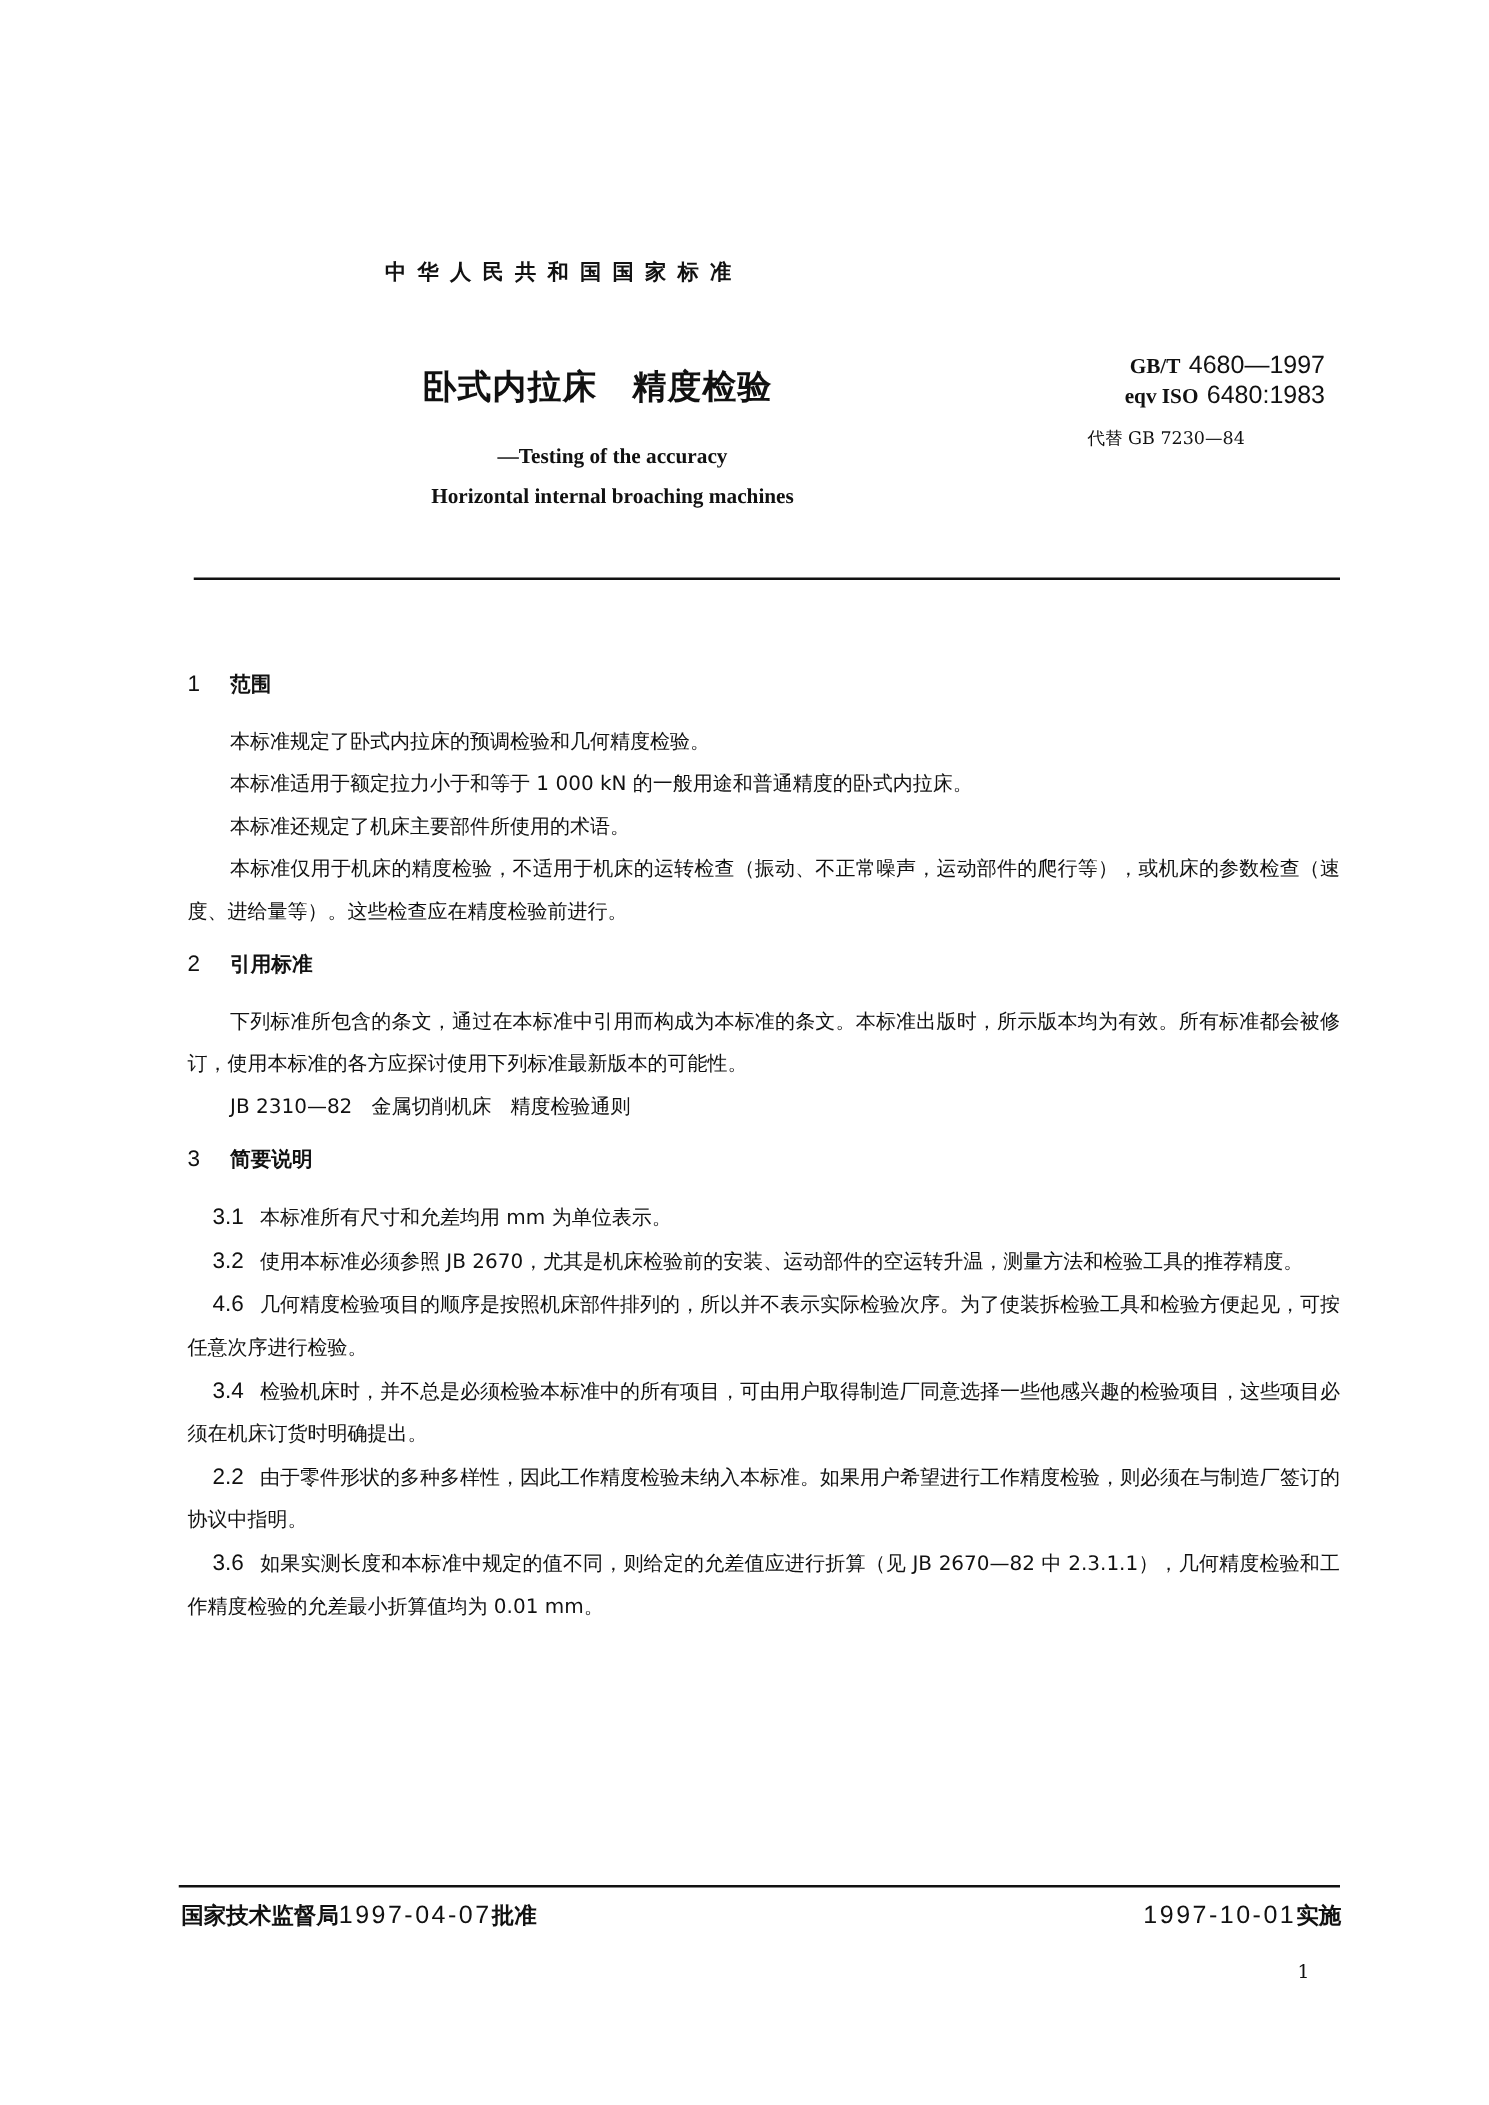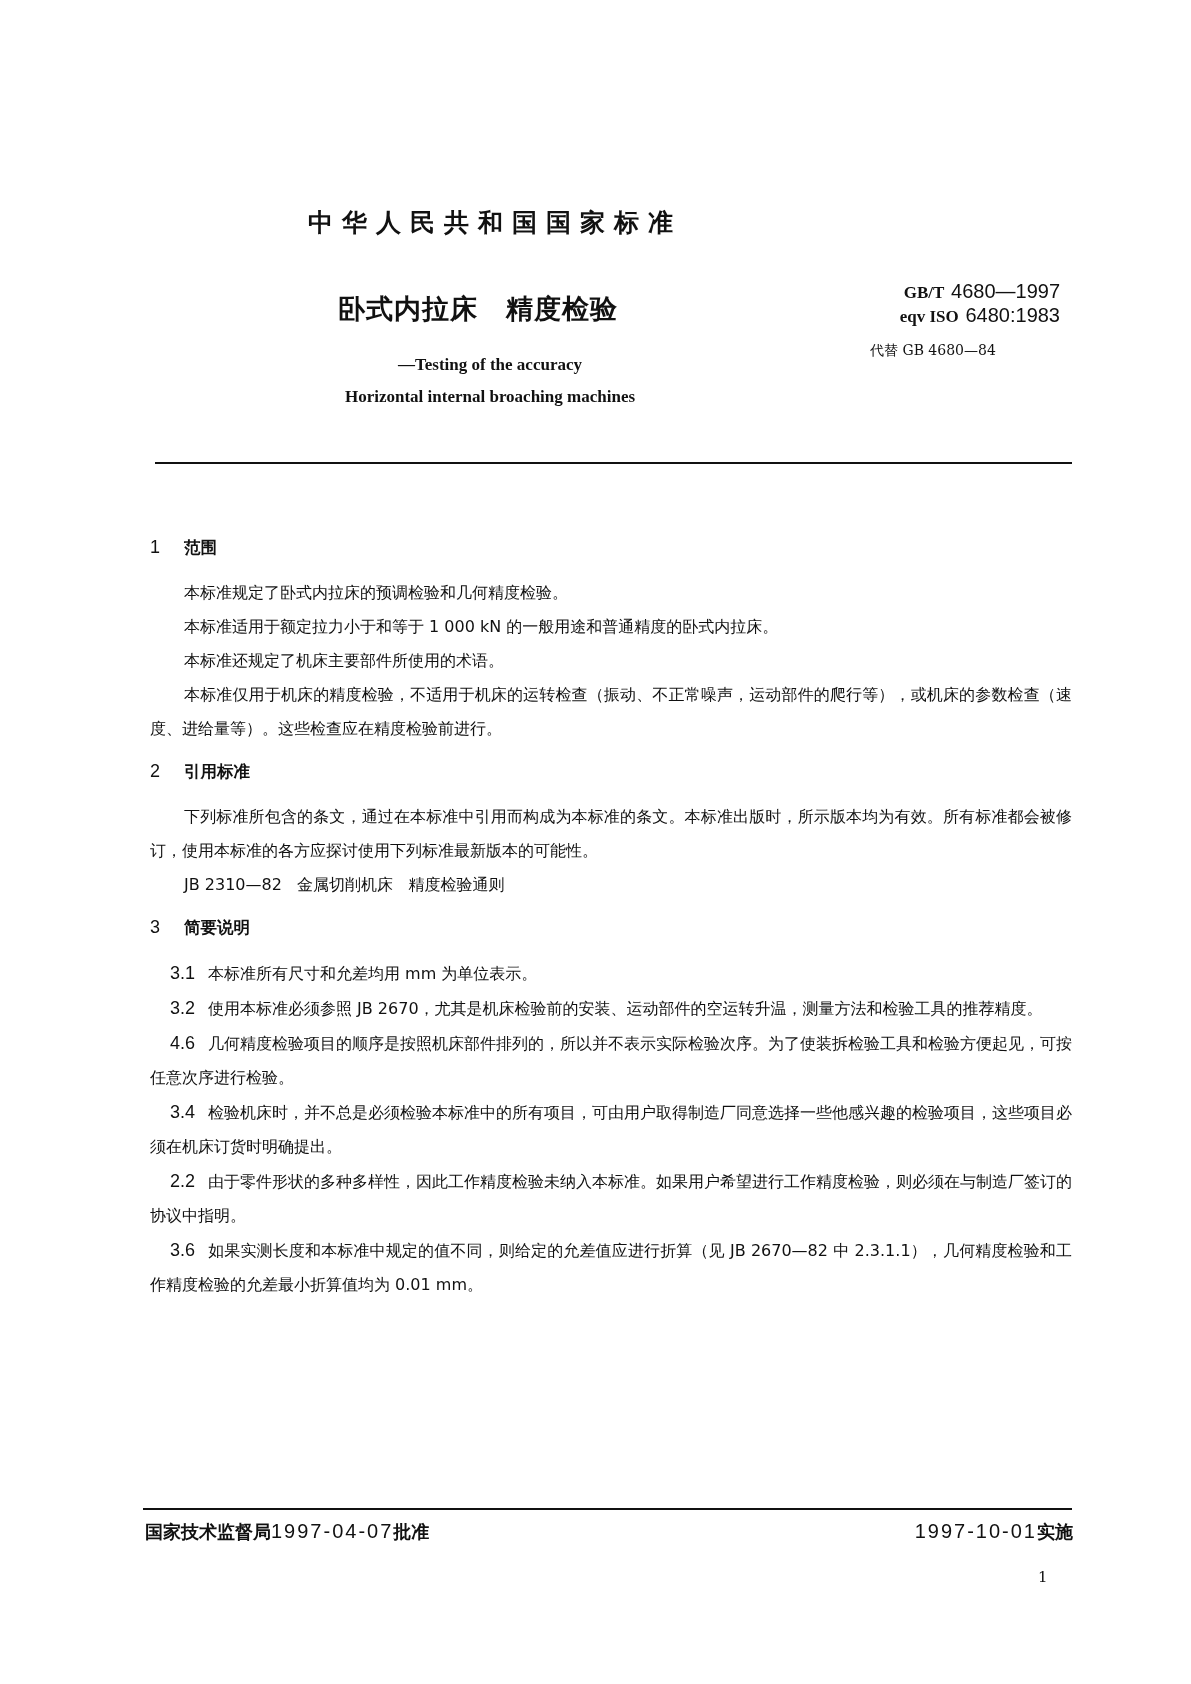--- a/index.html
+++ b/index.html
@@ -4,21 +4,21 @@
 <style>
   html, body { margin: 0; padding: 0; }
   body {
     width: 1191px; height: 1684px; background: #ffffff; position: relative;
     font-family: "DejaVu Serif", "Liberation Serif", serif; color: #111111;
     overflow: hidden;
   }
   .abs { position: absolute; }
   .country-title {
     left: 308px; top: 206px; font-family: "DejaVu Sans", sans-serif;
-    font-weight: bold; font-size: 25px; letter-spacing: 9px; white-space: nowrap;
+    font-weight: bold; font-size: 17px; letter-spacing: 9px; white-space: nowrap;
   }
   .cn-title {
     left: 338px; top: 291px; font-family: "DejaVu Sans", sans-serif;
     font-weight: bold; font-size: 27px; white-space: nowrap; letter-spacing: 1px;
   }
   .cn-title .gap { display: inline-block; width: 28px; }
   .en-title {
     left: 280px; width: 420px; text-align: center; font-family: "Liberation Serif", serif;
     font-weight: bold; font-size: 17px; line-height: 32px; top: 349px;
   }
@@ -79,21 +79,21 @@
   <div>
     <span class="b">GB/T</span>
     <span class="n">4680—1997</span>
   </div>
   <div>
     <span class="b">eqv ISO</span>
     <span class="n">6480:1983</span>
   </div>
 </div>
 
-<div class="abs replaces">代替 GB 4680—84</div>
+<div class="abs replaces">代替 GB 7230—84</div>
 
 <div class="abs rule rule-top"></div>
 
 <div class="abs content">
 
   <div class="h">
     <span class="num">1</span><span>范围</span>
   </div>
   <p class="p">本标准规定了卧式内拉床的预调检验和几何精度检验。</p>
   <p class="p">本标准适用于额定拉力小于和等于 1 000 kN 的一般用途和普通精度的卧式内拉床。</p>

